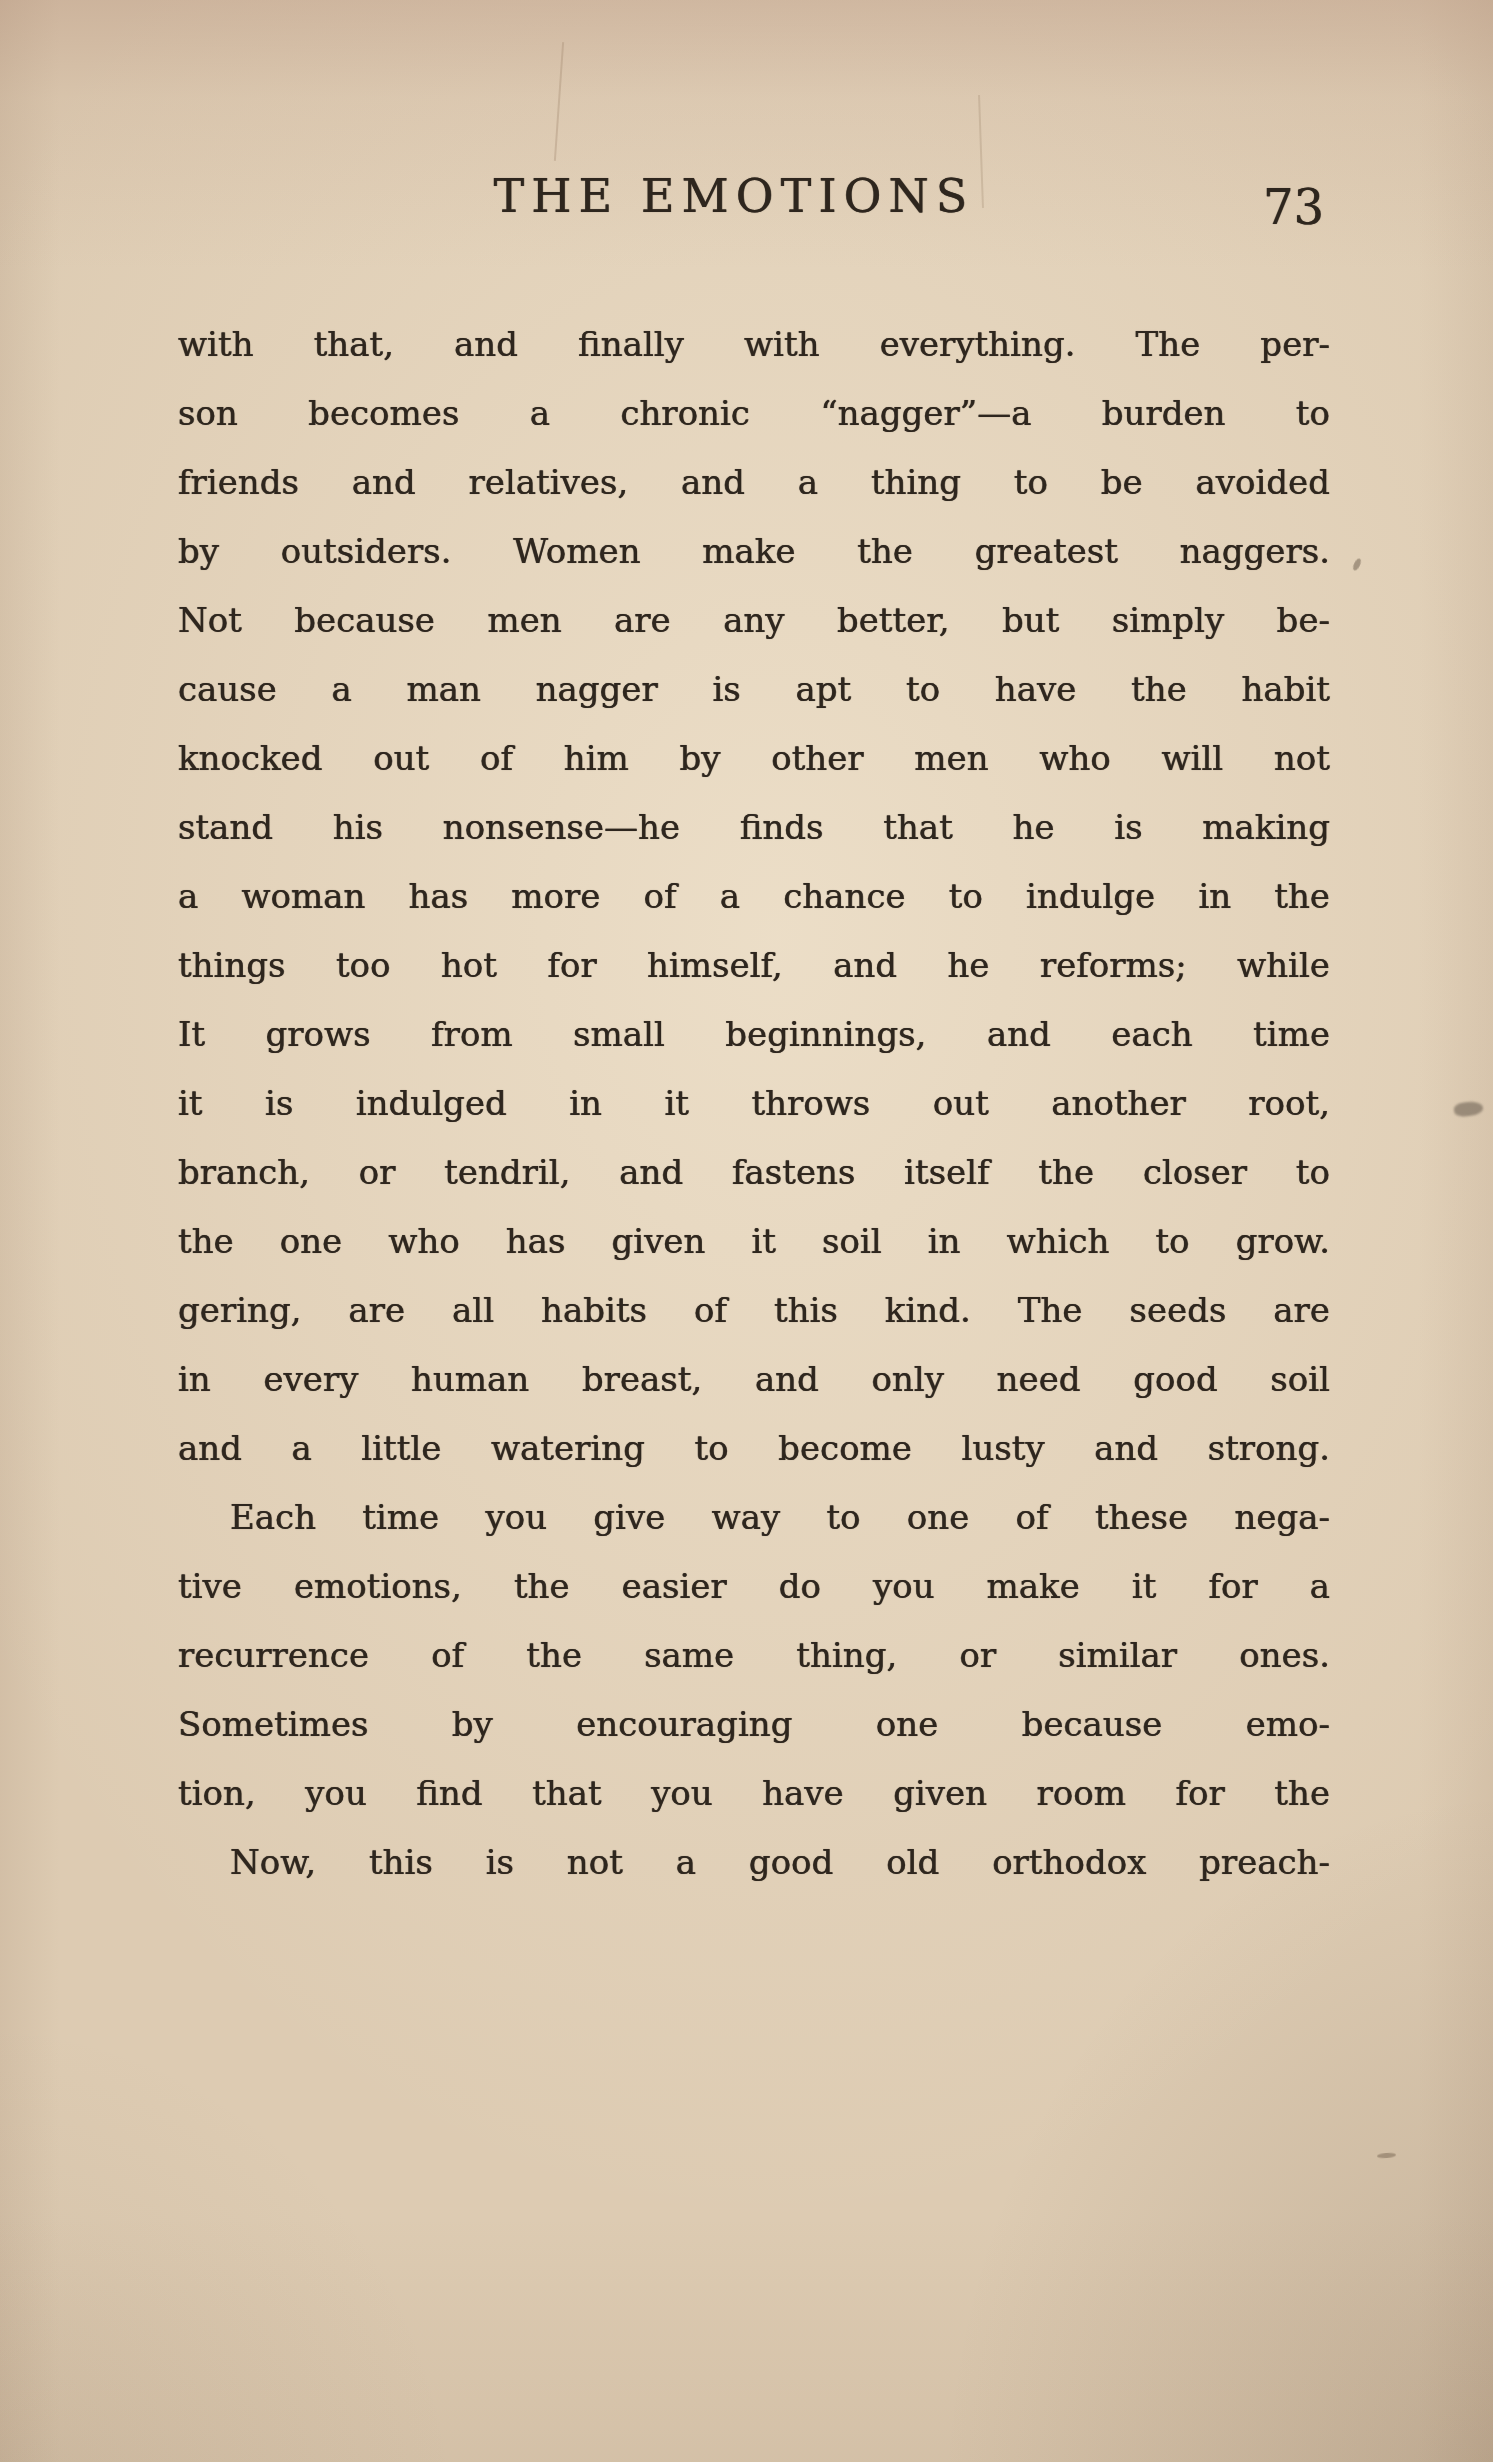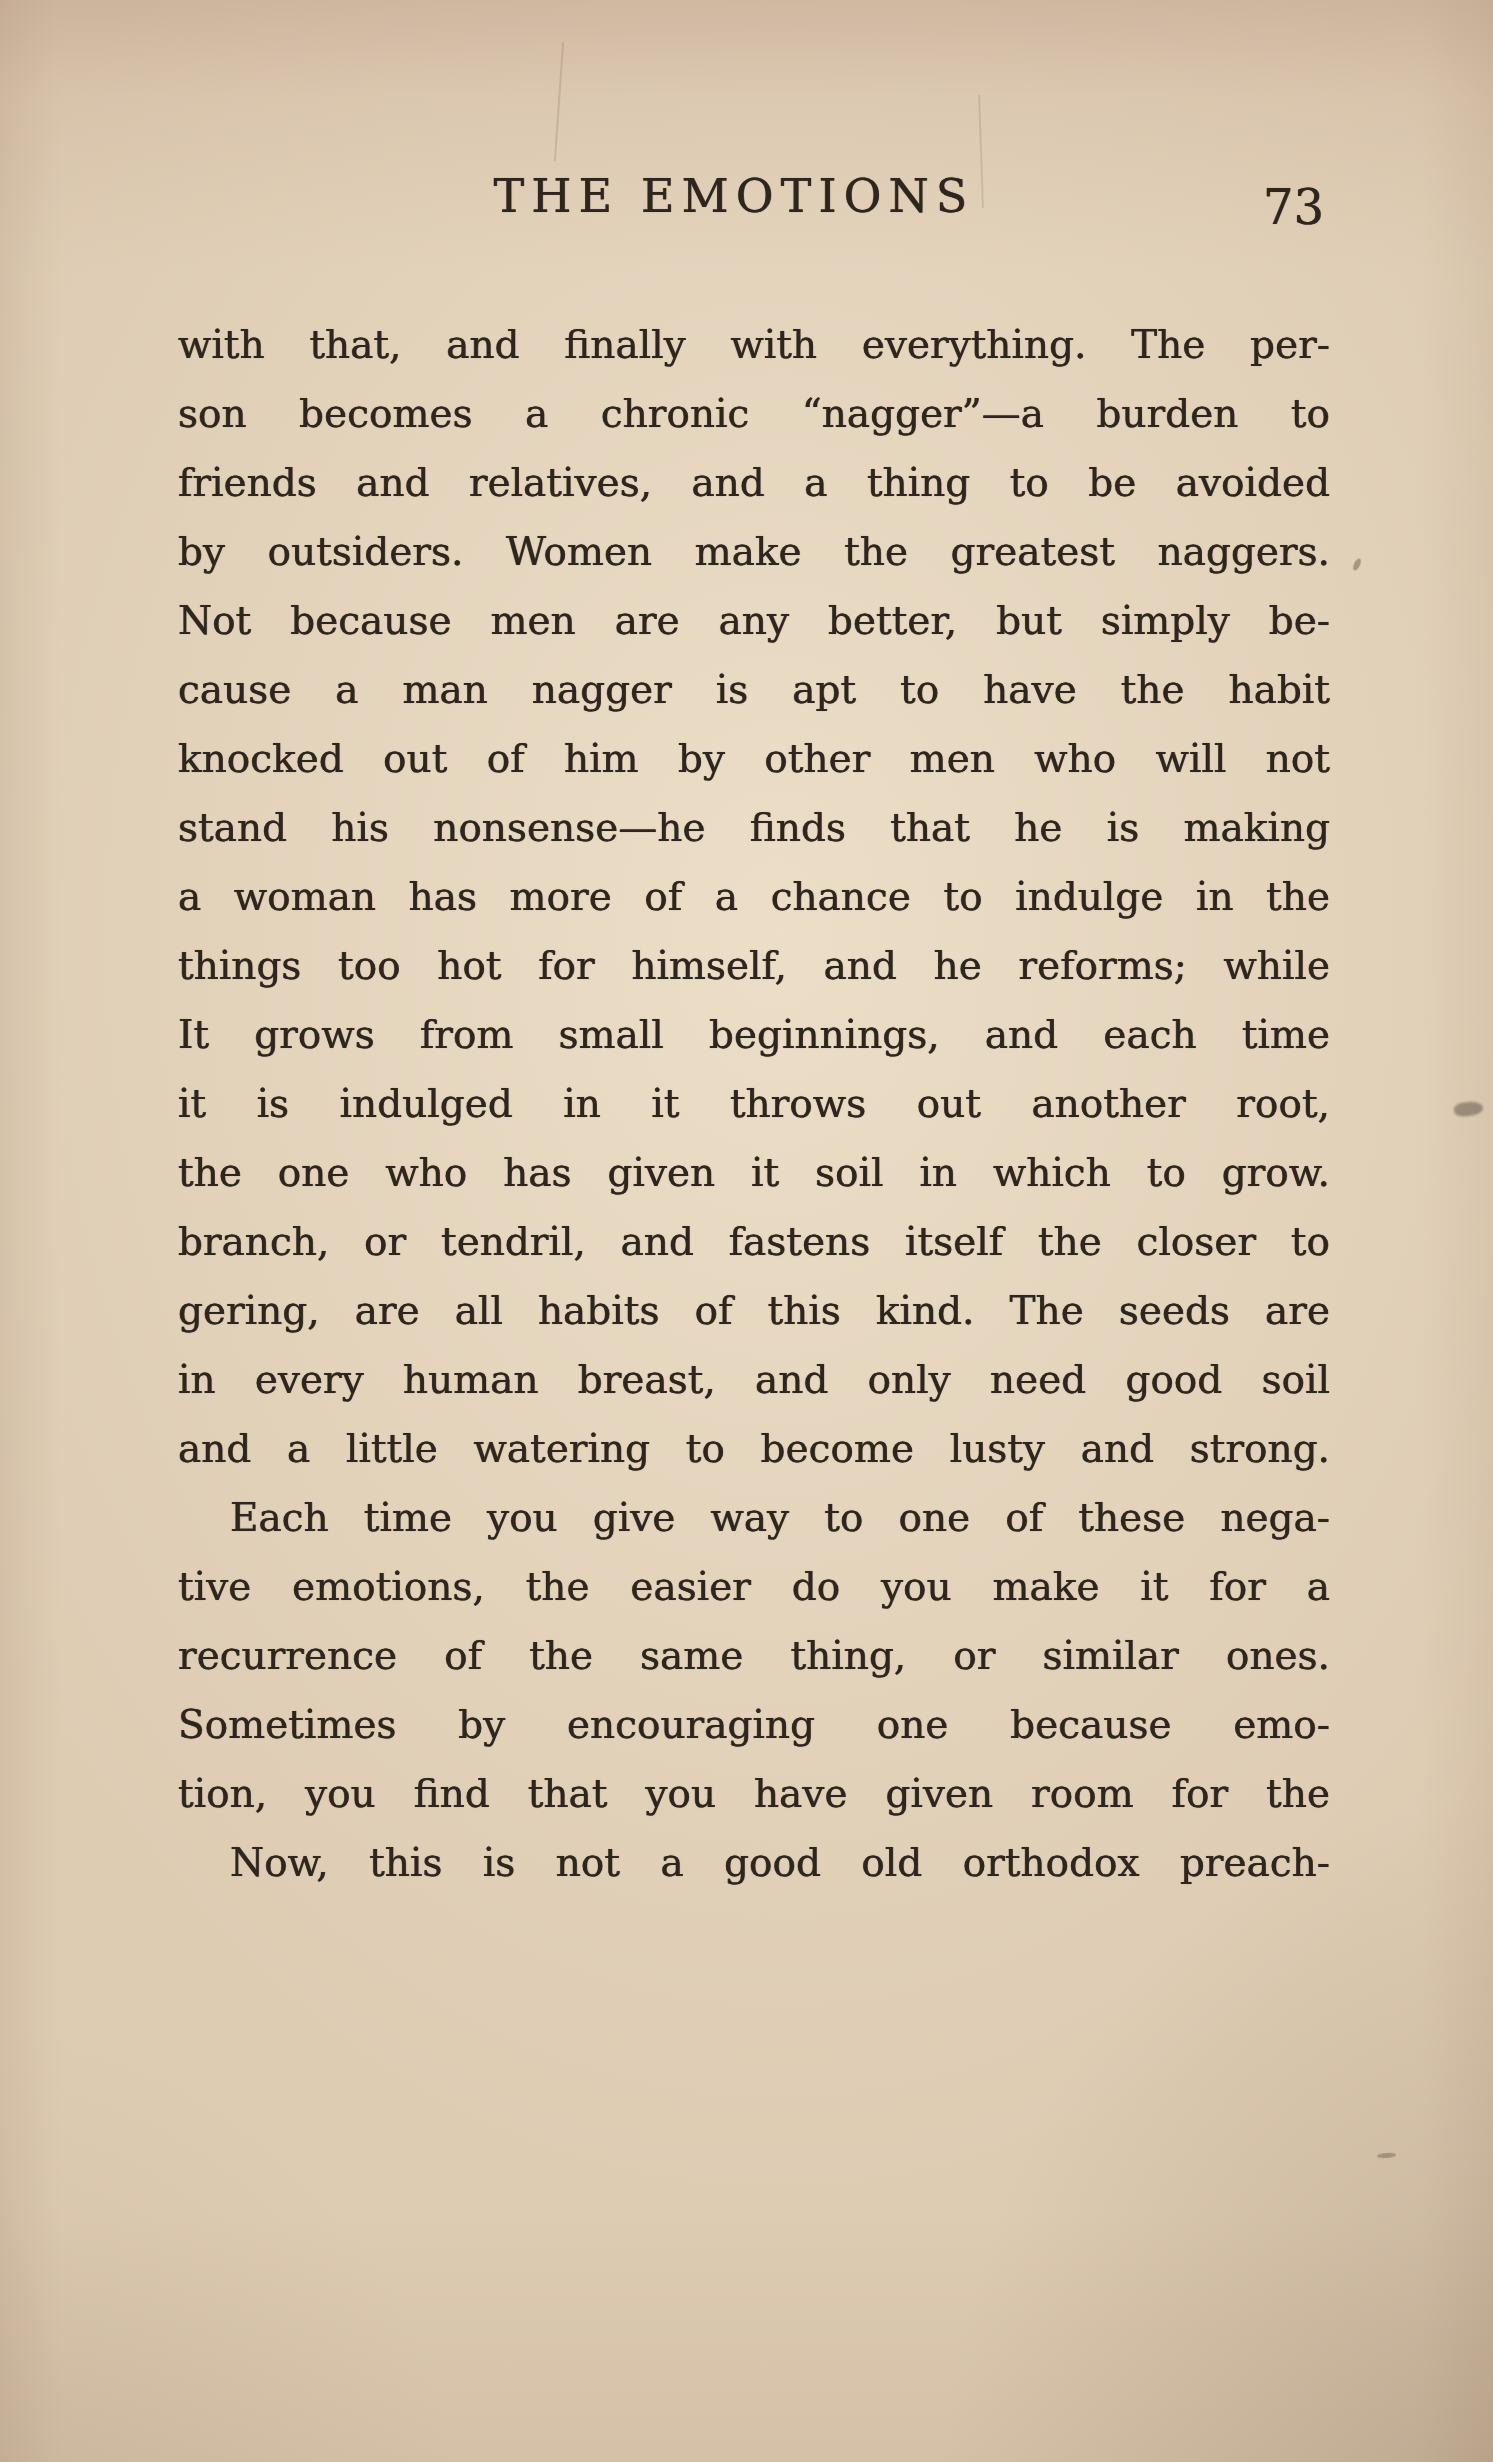--- a/index.html
+++ b/index.html
@@ -44,21 +44,21 @@
   }
   .text-block{
     position:absolute;
     left:178px;
     top:310px;
     width:1152px;
   }
   .line{
     height:69px;
     line-height:69px;
-    font-size:39px;
+    font-size:34px;
     text-align:justify;
     text-align-last:justify;
   }
   .line.indent{ text-indent:52px; }
   
   .artifact{ position:absolute; pointer-events:none; }
   .smudge-margin{
     left:1454px; top:1102px; width:28.5px; height:14.2px;
     background:rgba(62,52,42,0.42);
     border-radius:40% 60% 50% 50%;
@@ -107,22 +107,22 @@
       <div class="line ink">friends and relatives, and a thing to be avoided</div>
       <div class="line ink">by outsiders.  Women make the greatest naggers.</div>
       <div class="line ink">Not because men are any better, but simply be-</div>
       <div class="line ink">cause a man nagger is apt to have the habit</div>
       <div class="line ink">knocked out of him by other men who will not</div>
       <div class="line ink">stand his nonsense—he finds that he is making</div>
       <div class="line ink">a woman has more of a chance to indulge in the</div>
       <div class="line ink">things too hot for himself, and he reforms; while</div>
       <div class="line ink">It grows from small beginnings, and each time</div>
       <div class="line ink">it is indulged in it throws out another root,</div>
+      <div class="line ink">branch, or tendril, and fastens itself the closer to</div>
       <div class="line ink">the one who has given it soil in which to grow.</div>
-      <div class="line ink">branch, or tendril, and fastens itself the closer to</div>
       <div class="line ink">gering, are all habits of this kind.  The seeds are</div>
       <div class="line ink">in every human breast, and only need good soil</div>
       <div class="line ink">and a little watering to become lusty and strong.</div>
       <div class="line ink indent">Each time you give way to one of these nega-</div>
       <div class="line ink">tive emotions, the easier do you make it for a</div>
       <div class="line ink">recurrence of the same thing, or similar ones.</div>
       <div class="line ink">Sometimes by encouraging one because emo-</div>
       <div class="line ink">tion, you find that you have given room for the</div>
       <div class="line ink indent">Now, this is not a good old orthodox preach-</div>
     </div>

